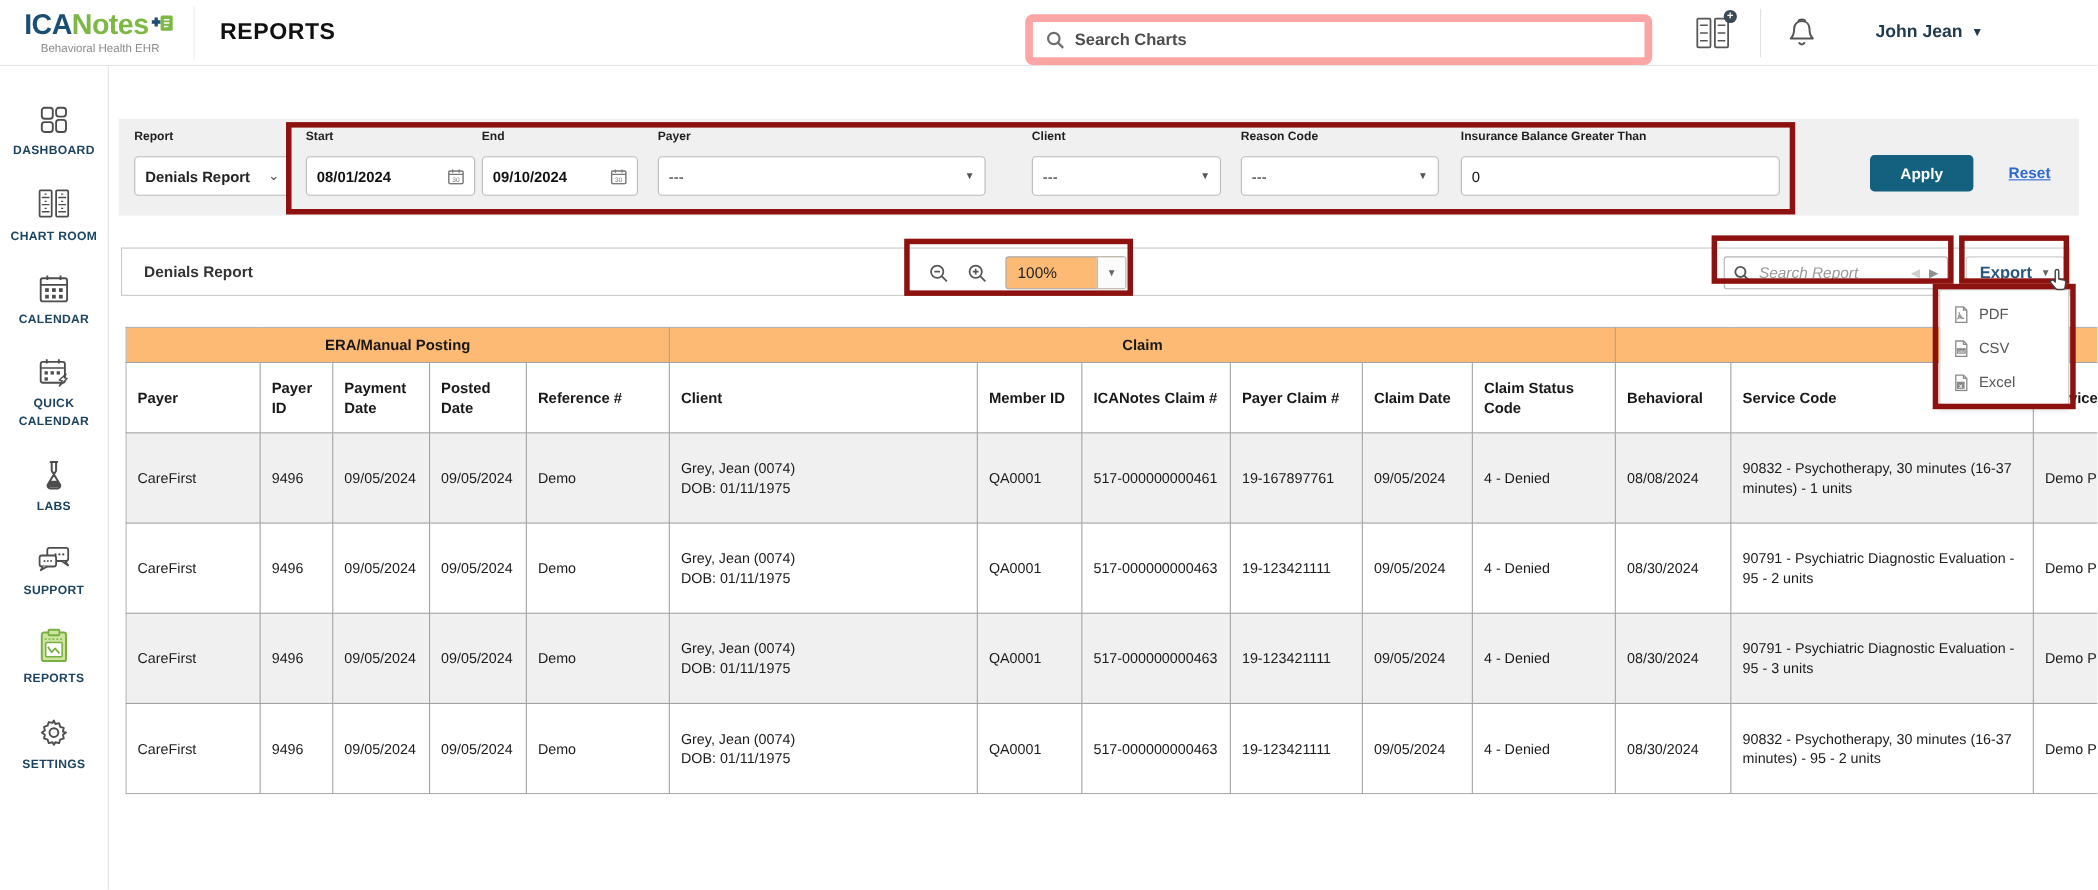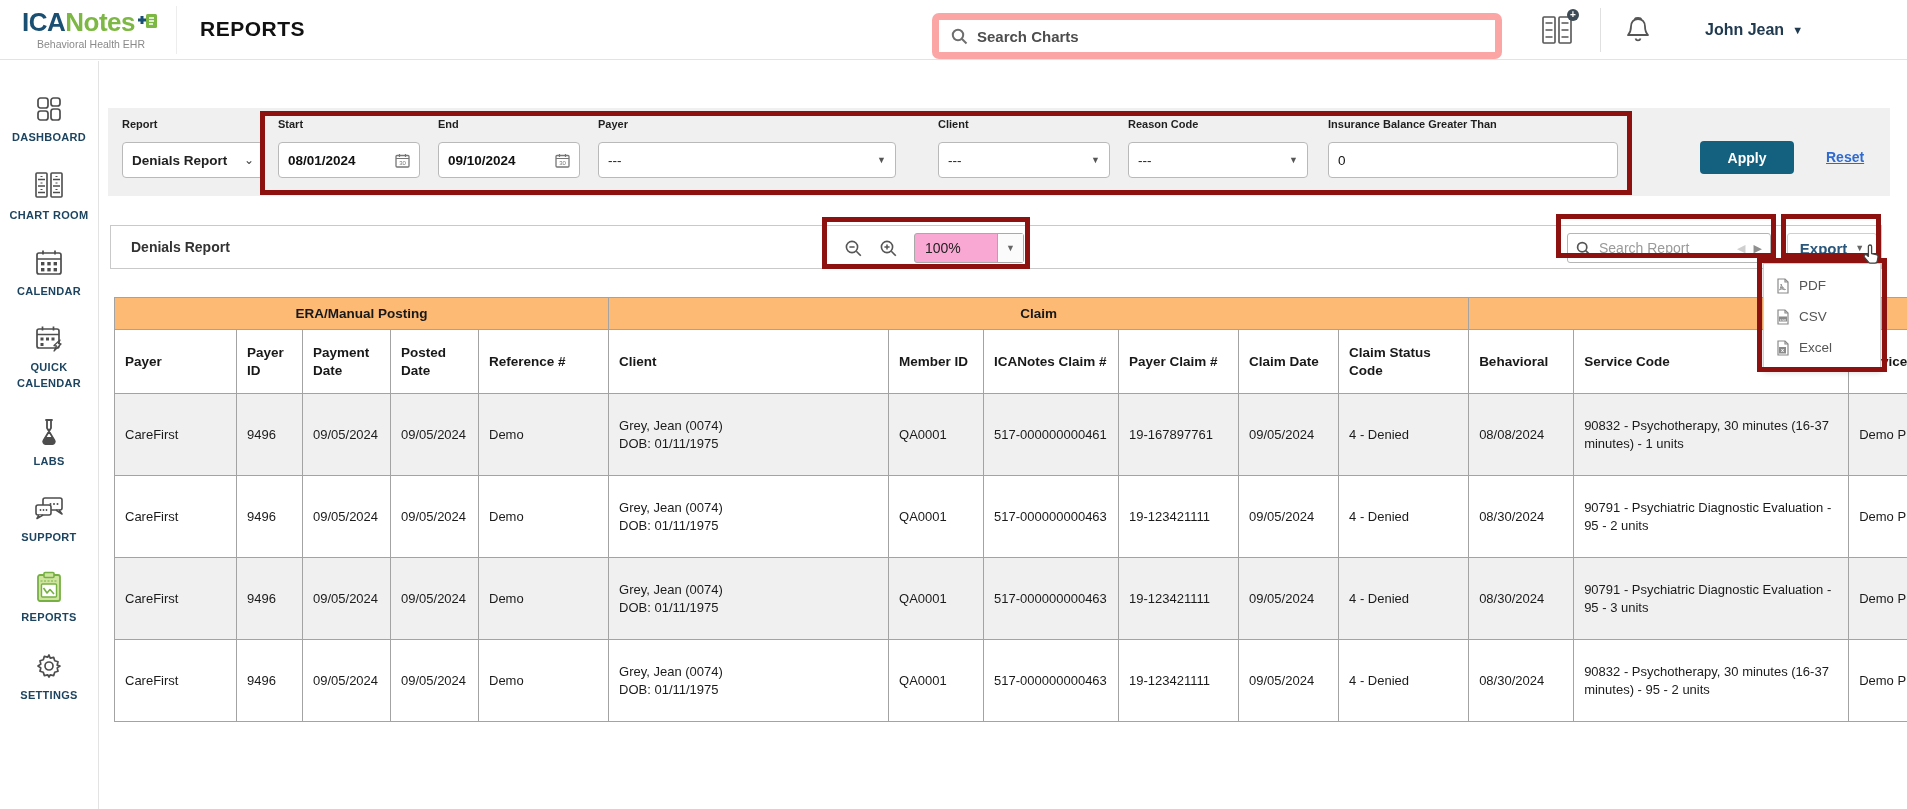--- a/index.html
+++ b/index.html
@@ -42,25 +42,25 @@
   .apply-btn { position:absolute; left:1700px; top:141px; width:94px; height:33px; background:#14607f; color:#fff; font-weight:700; font-size:14px; border:none; border-radius:4px; cursor:pointer; }
   .reset-link { position:absolute; left:1826px; top:149px; font-size:14px; font-weight:700; color:#2e6ad1; text-decoration:underline; cursor:pointer; }
 
   
   .anno { position:absolute; border:5px solid #8d120f; pointer-events:none; z-index:30; }
 
   
   .toolbar { position:absolute; left:110px; top:225px; width:1772px; height:44px; background:#fff; border:1px solid #c9c9c9; }
   .rep-title { position:absolute; left:20px; top:13px; font-size:14px; font-weight:700; color:#333; }
   .zoomctrl { position:absolute; left:733px; top:7px; display:flex; align-items:center; gap:16px; }
-  .zoom-select { display:flex; align-items:center; width:110px; height:30px; border:1px solid #a9a9a9; border-radius:3px; background:#f9a8d4; }
+  .zoom-select { display:flex; align-items:center; width:110px; height:30px; border:1px solid #a9a9a9; border-radius:3px; background:#fdba74; }
   .zoom-select .zval { flex:1; padding-left:10px; font-size:14px; color:#222; }
   .zoom-select .zbtn { width:26px; height:100%; border-left:1px solid #a9a9a9; display:flex; align-items:center; justify-content:center; color:#666; font-size:9px; background:#fbfbfb; cursor:pointer; }
   .search-report { position:absolute; left:1456px; top:7px; width:204px; height:30px; border:1px solid #b5b5b5; border-radius:3px; display:flex; align-items:center; padding:0 8px; gap:8px; background:#fff; }
-  .search-report input { flex:1; border:none; outline:none; font-size:14px; color:#0f766e; font-family:inherit; min-width:0; }
+  .search-report input { flex:1; border:none; outline:none; font-size:14px; color:#0f766e; font-family:inherit; min-width:0;font-style:italic; }
   .search-report input::placeholder { color:#9a9a9a; }
   .nav-prev { color:#cfcfcf; font-size:11px; cursor:pointer; }
   .nav-next { color:#8f8f8f; font-size:11px; cursor:pointer; }
   .export-btn { position:absolute; left:1676px; top:7px; width:90px; height:30px; background:#fff; border:1px solid #cfcfcf; border-radius:3px; display:flex; align-items:center; justify-content:center; gap:8px; cursor:pointer; }
   .export-btn .lbl { font-size:15px; font-weight:600; color:#29567a; }
   .export-btn .car { font-size:9px; color:#666; }
 
   
   .export-menu { position:absolute; left:1763px; top:263px; width:118px; background:#fff; border:1px solid #d0d0d0; box-shadow:0 2px 6px rgba(0,0,0,.18); z-index:25; padding:6px 0; }
   .menu-item { display:flex; align-items:center; gap:9px; height:31px; padding:0 12px; font-size:13.5px; color:#555; cursor:pointer; }
@@ -237,21 +237,21 @@
 
   <div class="filterbar"></div>
 
   <div class="f-label" style="left:122px">Report</div>
   <div class="f-box" style="left:122px;width:142px">
     <span class="grow" style="font-weight:700">Denials Report</span>
     <span class="sel-caret">⌄</span>
   </div>
 
   <div class="f-label" style="left:278px">Start</div>
-  <div class="f-box" style="left:278px;width:142px">
+  <div class="f-box" style="left:278px;width:154px">
     <input class="f-input" value="08/01/2024" style="">
     <span>
         <svg width="15" height="15" viewBox="0 0 15 15">
           <rect x="1" y="2.5" width="13" height="11.5" rx="1" fill="none" stroke="#777" stroke-width="1.3"></rect>
           <path d="M4.5 1v3M10.5 1v3M1 5.5h13" stroke="#777" stroke-width="1.2"></path>
           <text x="7.5" y="12" font-size="6" fill="#777" text-anchor="middle" font-family="Liberation Sans,sans-serif">30</text>
         </svg>
       </span>
   </div>
 

